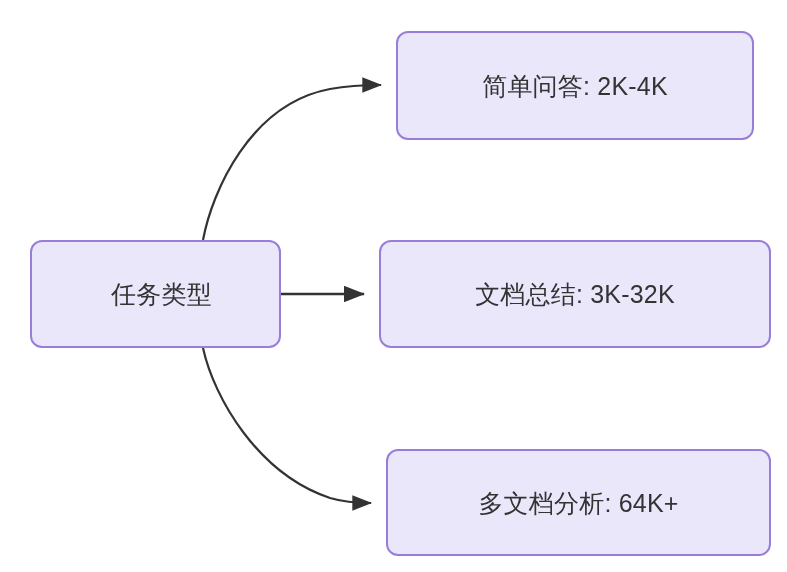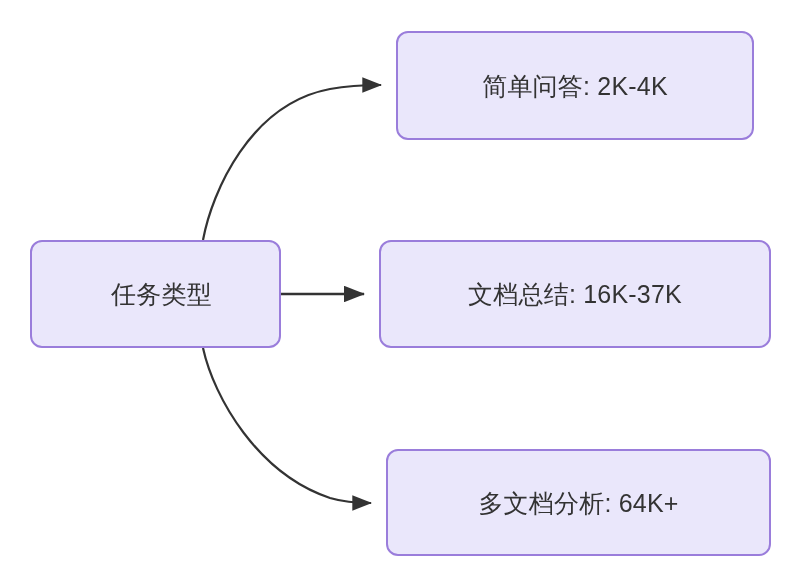--- a/index.html
+++ b/index.html
@@ -95,20 +95,20 @@
 
   <div class="node" id="node-source">
     <span class="node-label">任务类型</span>
   </div>
 
   <div class="node" id="node-target-0">
     <span class="node-label">简单问答: 2K-4K</span>
   </div>
 
   <div class="node" id="node-target-1">
-    <span class="node-label">文档总结: 16K-37K</span>
+    <span class="node-label">文档总结: 3K-32K</span>
   </div>
 
   <div class="node" id="node-target-2">
     <span class="node-label">多文档分析: 64K+</span>
   </div>
 
 </div>
 
 </body></html>

